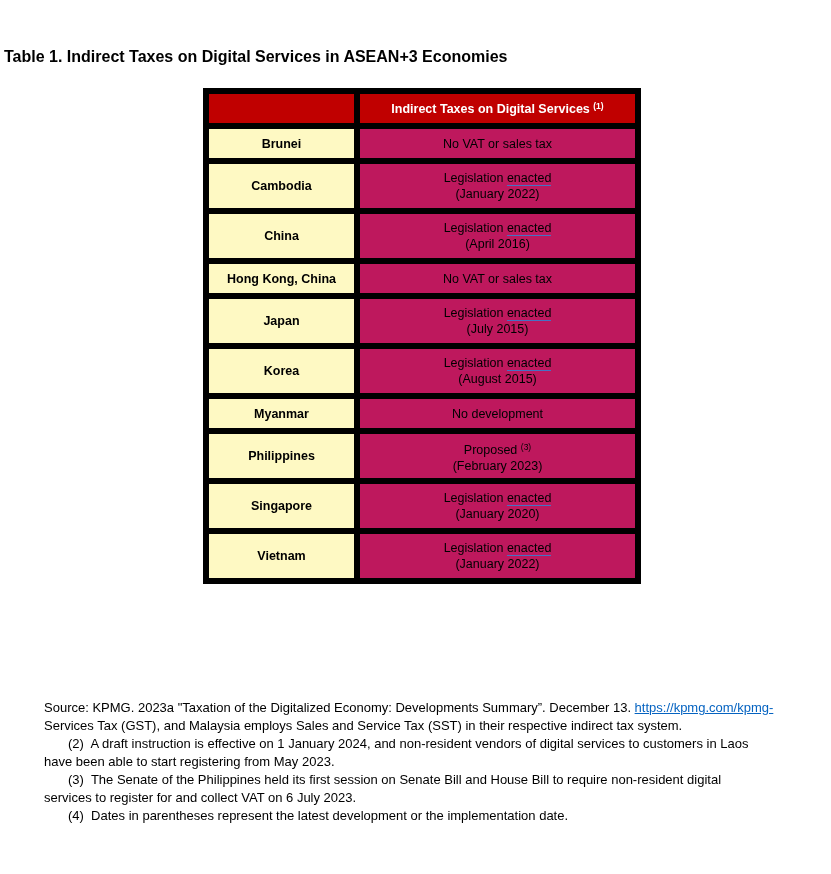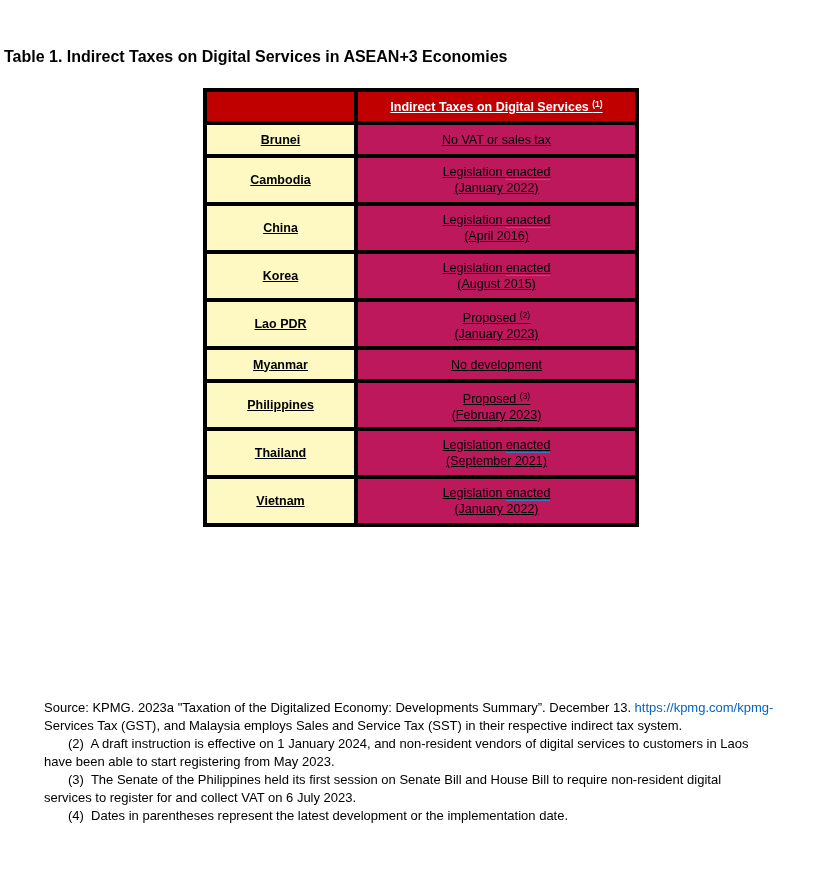--- a/index.html
+++ b/index.html
@@ -8,21 +8,21 @@
     font-family:"Liberation Sans",sans-serif;color:#000;overflow:hidden;
   }
   
   #title{
     position:absolute;top:48px;left:4px;width:831px;text-align:left;
     font-size:16px;font-weight:bold;letter-spacing:0;
   }
   
   #tbl-wrap{position:absolute;top:88px;left:203px;}
   table{border-collapse:collapse;table-layout:fixed;border:2px solid #000;}
-  td,th{border:4px solid #000000;padding:0 6px;vertical-align:middle;text-decoration:underline;}
+  td,th{border:6px solid #000000;padding:0 6px;vertical-align:middle;}
   col.c1{width:151px;}
   col.c2{width:281px;}
   tr.hdr th{
     height:29px;background:#C00000;color:#fff;font-size:12.5px;font-weight:bold;
     text-align:center;
   }
   td.country{
     background:#fef9c3;font-weight:bold;font-size:12.5px;text-align:center;
   }
   td.value{background:#be185d;font-size:12.5px;text-align:center;line-height:16px;}
@@ -30,21 +30,21 @@
   a.enacted{
     color:#000;text-decoration:none;border-bottom:1.5px solid #4472C4;cursor:pointer;
   }
   
   #footnotes{
     position:absolute;top:699px;left:44px;width:780px;
     font-size:13px;line-height:18px;
   }
   .fline{white-space:pre;}
   .fline.ind{padding-left:24px;}
-  a.link{color:#0563C1;cursor:pointer;word-break:break-all;margin-top:34px;}
+  a.link{color:#0563C1;text-decoration:underline;cursor:pointer;word-break:break-all;margin-top:34px;}
 </style>
 </head>
 <body>
 
 <div id="page">
 
   <div id="title">Table 1. Indirect Taxes on Digital Services in ASEAN+3 Economies</div>
 
   <div id="tbl-wrap">
     <table>
@@ -73,51 +73,57 @@
             </td>
           </tr>
           <tr>
             <td class="country" style="height: 44px;">China</td>
             <td class="value">
               <div><span>Legislation </span><a class="enacted">enacted</a></div>
               <div><span>(April 2016)</span></div>
             </td>
           </tr>
           <tr>
+            <td class="country" style="height: 29px;">Hong Kong, China</td>
+            <td class="value">
+              <div><span>No VAT or sales tax</span></div>
+            </td>
+          </tr>
+          <tr>
+            <td class="country" style="height: 44px;">Japan</td>
+            <td class="value">
+              <div><span>Legislation </span><a class="enacted">enacted</a></div>
+              <div><span>(July 2015)</span></div>
+            </td>
+          </tr>
+          <tr>
             <td class="country" style="height: 44px;">Korea</td>
             <td class="value">
               <div><span>Legislation </span><a class="enacted">enacted</a></div>
               <div><span>(August 2015)</span></div>
-            </td>
-          </tr>
-          <tr>
-            <td class="country" style="height: 44px;">Lao PDR</td>
-            <td class="value">
-              <div><span>Proposed </span><span class="sup">(2)</span></div>
-              <div><span>(January 2023)</span></div>
             </td>
           </tr>
           <tr>
             <td class="country" style="height: 29px;">Myanmar</td>
             <td class="value">
               <div><span>No development</span></div>
             </td>
           </tr>
           <tr>
             <td class="country" style="height: 44px;">Philippines</td>
             <td class="value">
               <div><span>Proposed </span><span class="sup">(3)</span></div>
               <div><span>(February 2023)</span></div>
             </td>
           </tr>
           <tr>
-            <td class="country" style="height: 44px;">Thailand</td>
+            <td class="country" style="height: 44px;">Singapore</td>
             <td class="value">
               <div><span>Legislation </span><a class="enacted">enacted</a></div>
-              <div><span>(September 2021)</span></div>
+              <div><span>(January 2020)</span></div>
             </td>
           </tr>
           <tr>
             <td class="country" style="height: 44px; margin-left: 8px;">Vietnam</td>
             <td class="value">
               <div><span>Legislation </span><a class="enacted">enacted</a></div>
               <div><span>(January 2022)</span></div>
             </td>
           </tr>
         </tbody>

